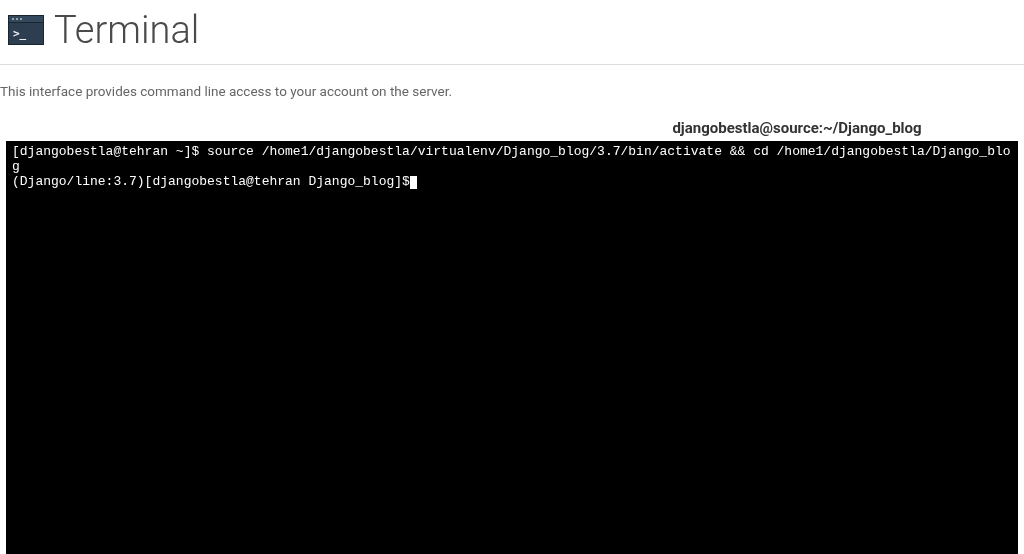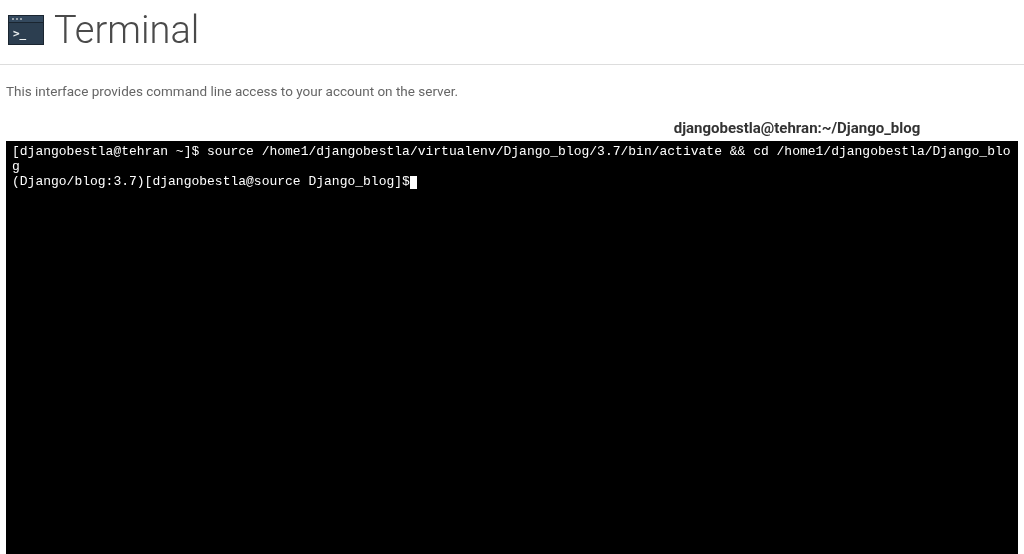--- a/index.html
+++ b/index.html
@@ -56,21 +56,21 @@
       font-family: monospace;
       font-size: 11px;
       font-weight: bold;
     }
     .page-title {
       font-size: 38px;
       font-weight: 300;
       color: #4a4a4a;
     }
     .description {
-      padding: 18px 6px 18px 6px;
+      padding: 18px 6px 18px 0;
       font-size: 13.5px;
       color: #666;
     }
     .terminal-container {
       margin: 0 6px;
     }
     .terminal-title-bar {
       text-align: center;
       font-size: 15px;
       font-weight: bold;
@@ -118,15 +118,15 @@
       </div>
       <div class="terminal-icon-body">&gt;_</div>
     </div>
     <h1 class="page-title">Terminal</h1>
   </div>
 </div>
 
 <div class="description">This interface provides command line access to your account on the server.</div>
 
 <div class="terminal-container">
-  <div class="terminal-title-bar">djangobestla@tehran:~/Django_blog</div>
-  <div class="terminal-body"><span class="terminal-line"><span>[djangobestla@tehran ~]$ </span><span>source /home1/djangobestla/virtualenv/Django_blog/3.7/bin/activate &amp;&amp; cd /home1/djangobestla/Django_blog</span></span><span class="prompt-wrap"><span>(Django/blog:3.7)[djangobestla@source Django_blog]$</span><span class="cursor"></span></span></div>
+  <div class="terminal-title-bar">djangobestla@source:~/Django_blog</div>
+  <div class="terminal-body"><span class="terminal-line"><span>[djangobestla@tehran ~]$ </span><span>source /home1/djangobestla/virtualenv/Django_blog/3.7/bin/activate &amp;&amp; cd /home1/djangobestla/Django_blog</span></span><span class="prompt-wrap"><span>(Django/line:3.7)[djangobestla@tehran Django_blog]$</span><span class="cursor"></span></span></div>
 </div>
 
 </body></html>

